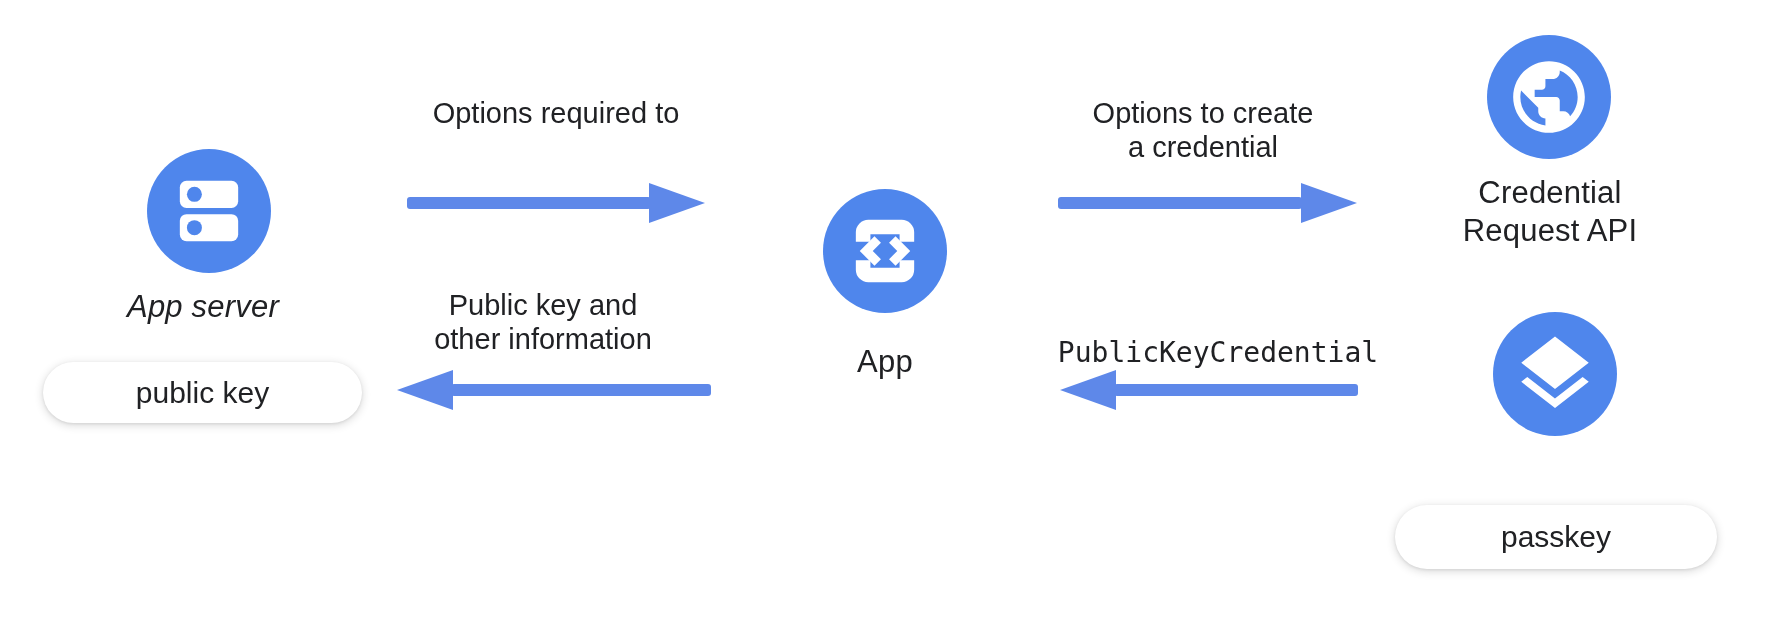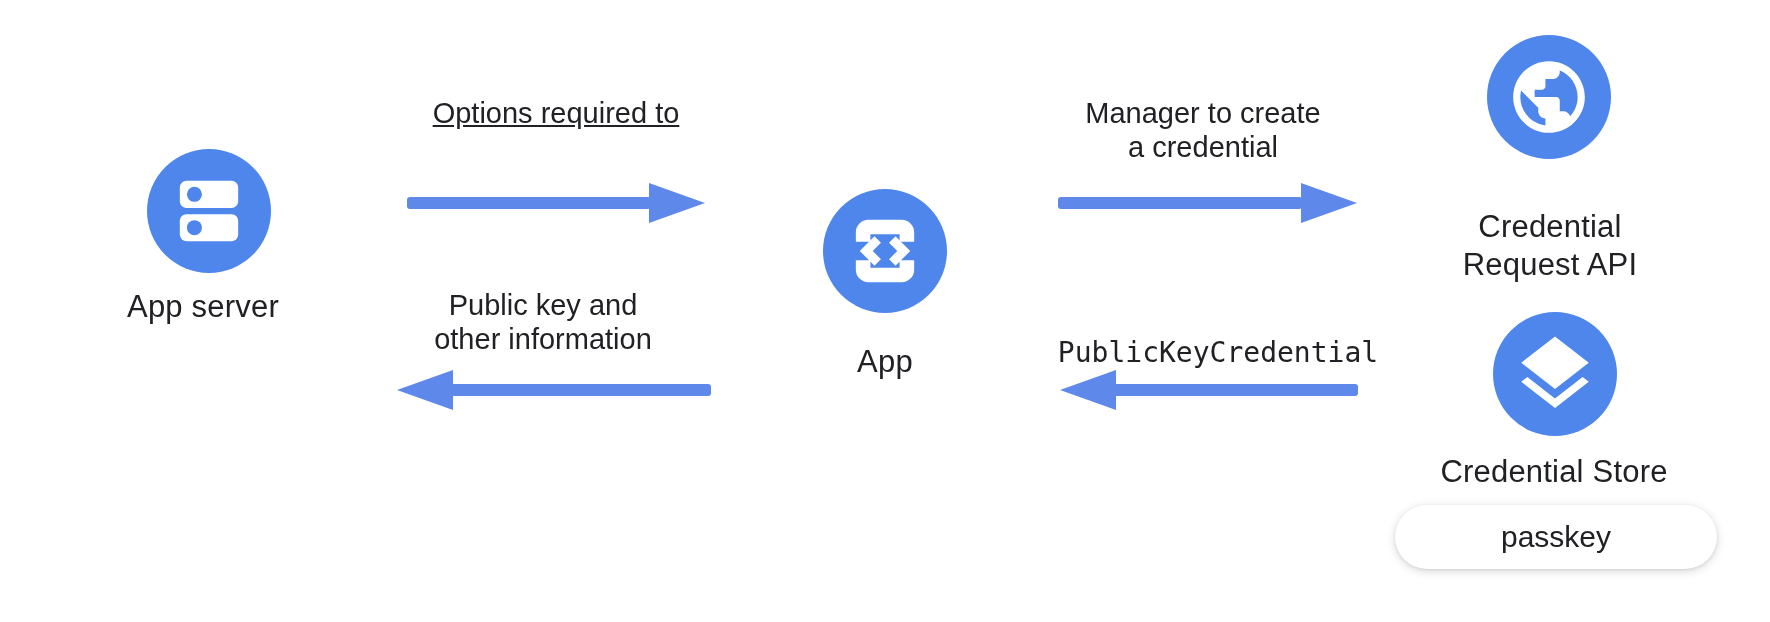--- a/index.html
+++ b/index.html
@@ -83,23 +83,24 @@
       <svg width="100" height="100" viewBox="0 0 48 48">
         <g fill="#ffffff">
           <rect x="10" y="9.5" width="28" height="13" rx="3.2"></rect>
           <rect x="10" y="25.5" width="28" height="13" rx="3.2"></rect>
         </g>
         <circle cx="17" cy="16" r="3.6" fill="var(--node-blue, #4F86EC)"></circle>
         <circle cx="17" cy="32" r="3.6" fill="var(--node-blue, #4F86EC)"></circle>
       </svg>
     </span>
   </div>
-  <div class="node-label" style="left:63px; top:288px; width:280px;">App server</div>
+  <div class="node-label" style="left:63px; top:288px; width:280px;font-style:italic;">App server</div>
+  <div class="badge-pill" style="left:43px; top:362px; width:319px; height:61px; line-height:61px;">public key</div>
 
-  <div class="arrow-caption" style="left:366px; top:96px; width:380px;text-decoration:underline;">
+  <div class="arrow-caption" style="left:366px; top:96px; width:380px;">
     <div>Options required to</div>
   </div>
   <div class="arrow-shaft" style="left:407px; top:197px; width:244px;"></div>
   <div class="arrow-head right" style="left:649px; top:183px;"></div>
 
   <div class="arrow-caption" style="left:353px; top:288px; width:380px;">
     <div>Public key and</div>
     <div>other information</div>
   </div>
   <div class="arrow-head left" style="left:397px; top:370px;"></div>
@@ -115,45 +116,44 @@
         <g fill="none" stroke="#ffffff" stroke-width="4.4">
           <path d="M20.5,18.5 L15,24 L20.5,29.5"></path>
           <path d="M27.5,18.5 L33,24 L27.5,29.5"></path>
         </g>
       </svg>
     </span>
   </div>
   <div class="node-label" style="left:795px; top:336px; width:180px;margin-top:7px;">App</div>
 
   <div class="arrow-caption" style="left:1013px; top:96px; width:380px;">
-    <div>Manager to create</div>
+    <div>Options to create</div>
     <div>a credential</div>
   </div>
   <div class="arrow-shaft" style="left:1058px; top:197px; width:244px;"></div>
   <div class="arrow-head right" style="left:1301px; top:183px;"></div>
 
   <div class="mono-caption" style="left:1028px; top:336px; width:380px;">PublicKeyCredential</div>
   <div class="arrow-head left" style="left:1060px; top:370px;"></div>
   <div class="arrow-shaft" style="left:1114px; top:384px; width:244px;"></div>
 
   <div class="circle-node" style="left:1487px; top:35px;">
     <span>
       <svg width="86" height="86" viewBox="0 0 24 24" fill="#ffffff">
         <path d="M12 2C6.48 2 2 6.48 2 12s4.48 10 10 10 10-4.48 10-10S17.52 2 12 2zm-1 17.93c-3.95-.49-7-3.85-7-7.93 0-.62.08-1.21.21-1.79L9 15v1c0 1.1.9 2 2 2v1.93zm6.9-2.54c-.26-.81-1-1.39-1.9-1.39h-1v-3c0-.55-.45-1-1-1H8v-2h2c.55 0 1-.45 1-1V7h2c1.1 0 2-.9 2-2v-.41c2.93 1.19 5 4.06 5 7.41 0 2.08-.8 3.97-2.1 5.39z"></path>
       </svg>
     </span>
   </div>
-  <div class="node-label" style="left:1400px; top:174px; width:300px;margin-top:34px;">
+  <div class="node-label" style="left:1400px; top:174px; width:300px;">
     <div>Credential</div>
     <div>Request API</div>
   </div>
 
   <div class="circle-node" style="left:1493px; top:312px;">
     <span>
       <svg width="90" height="90" viewBox="0 0 24 24" fill="#ffffff">
         <path d="M11.99 18.54l-7.37-5.73L3 14.07l9 7 9-7-1.63-1.27-7.38 5.74zM12 16l7.36-5.73L21 9l-9-7-9 7 1.63 1.27L12 16z"></path>
       </svg>
     </span>
   </div>
-  <div class="node-label" style="left:1404px; top:453px; width:300px;">Credential Store</div>
   <div class="badge-pill" style="left:1395px; top:505px; width:322px; height:64px; line-height:64px;">passkey</div>
 
 </div>
 
 </body></html>

